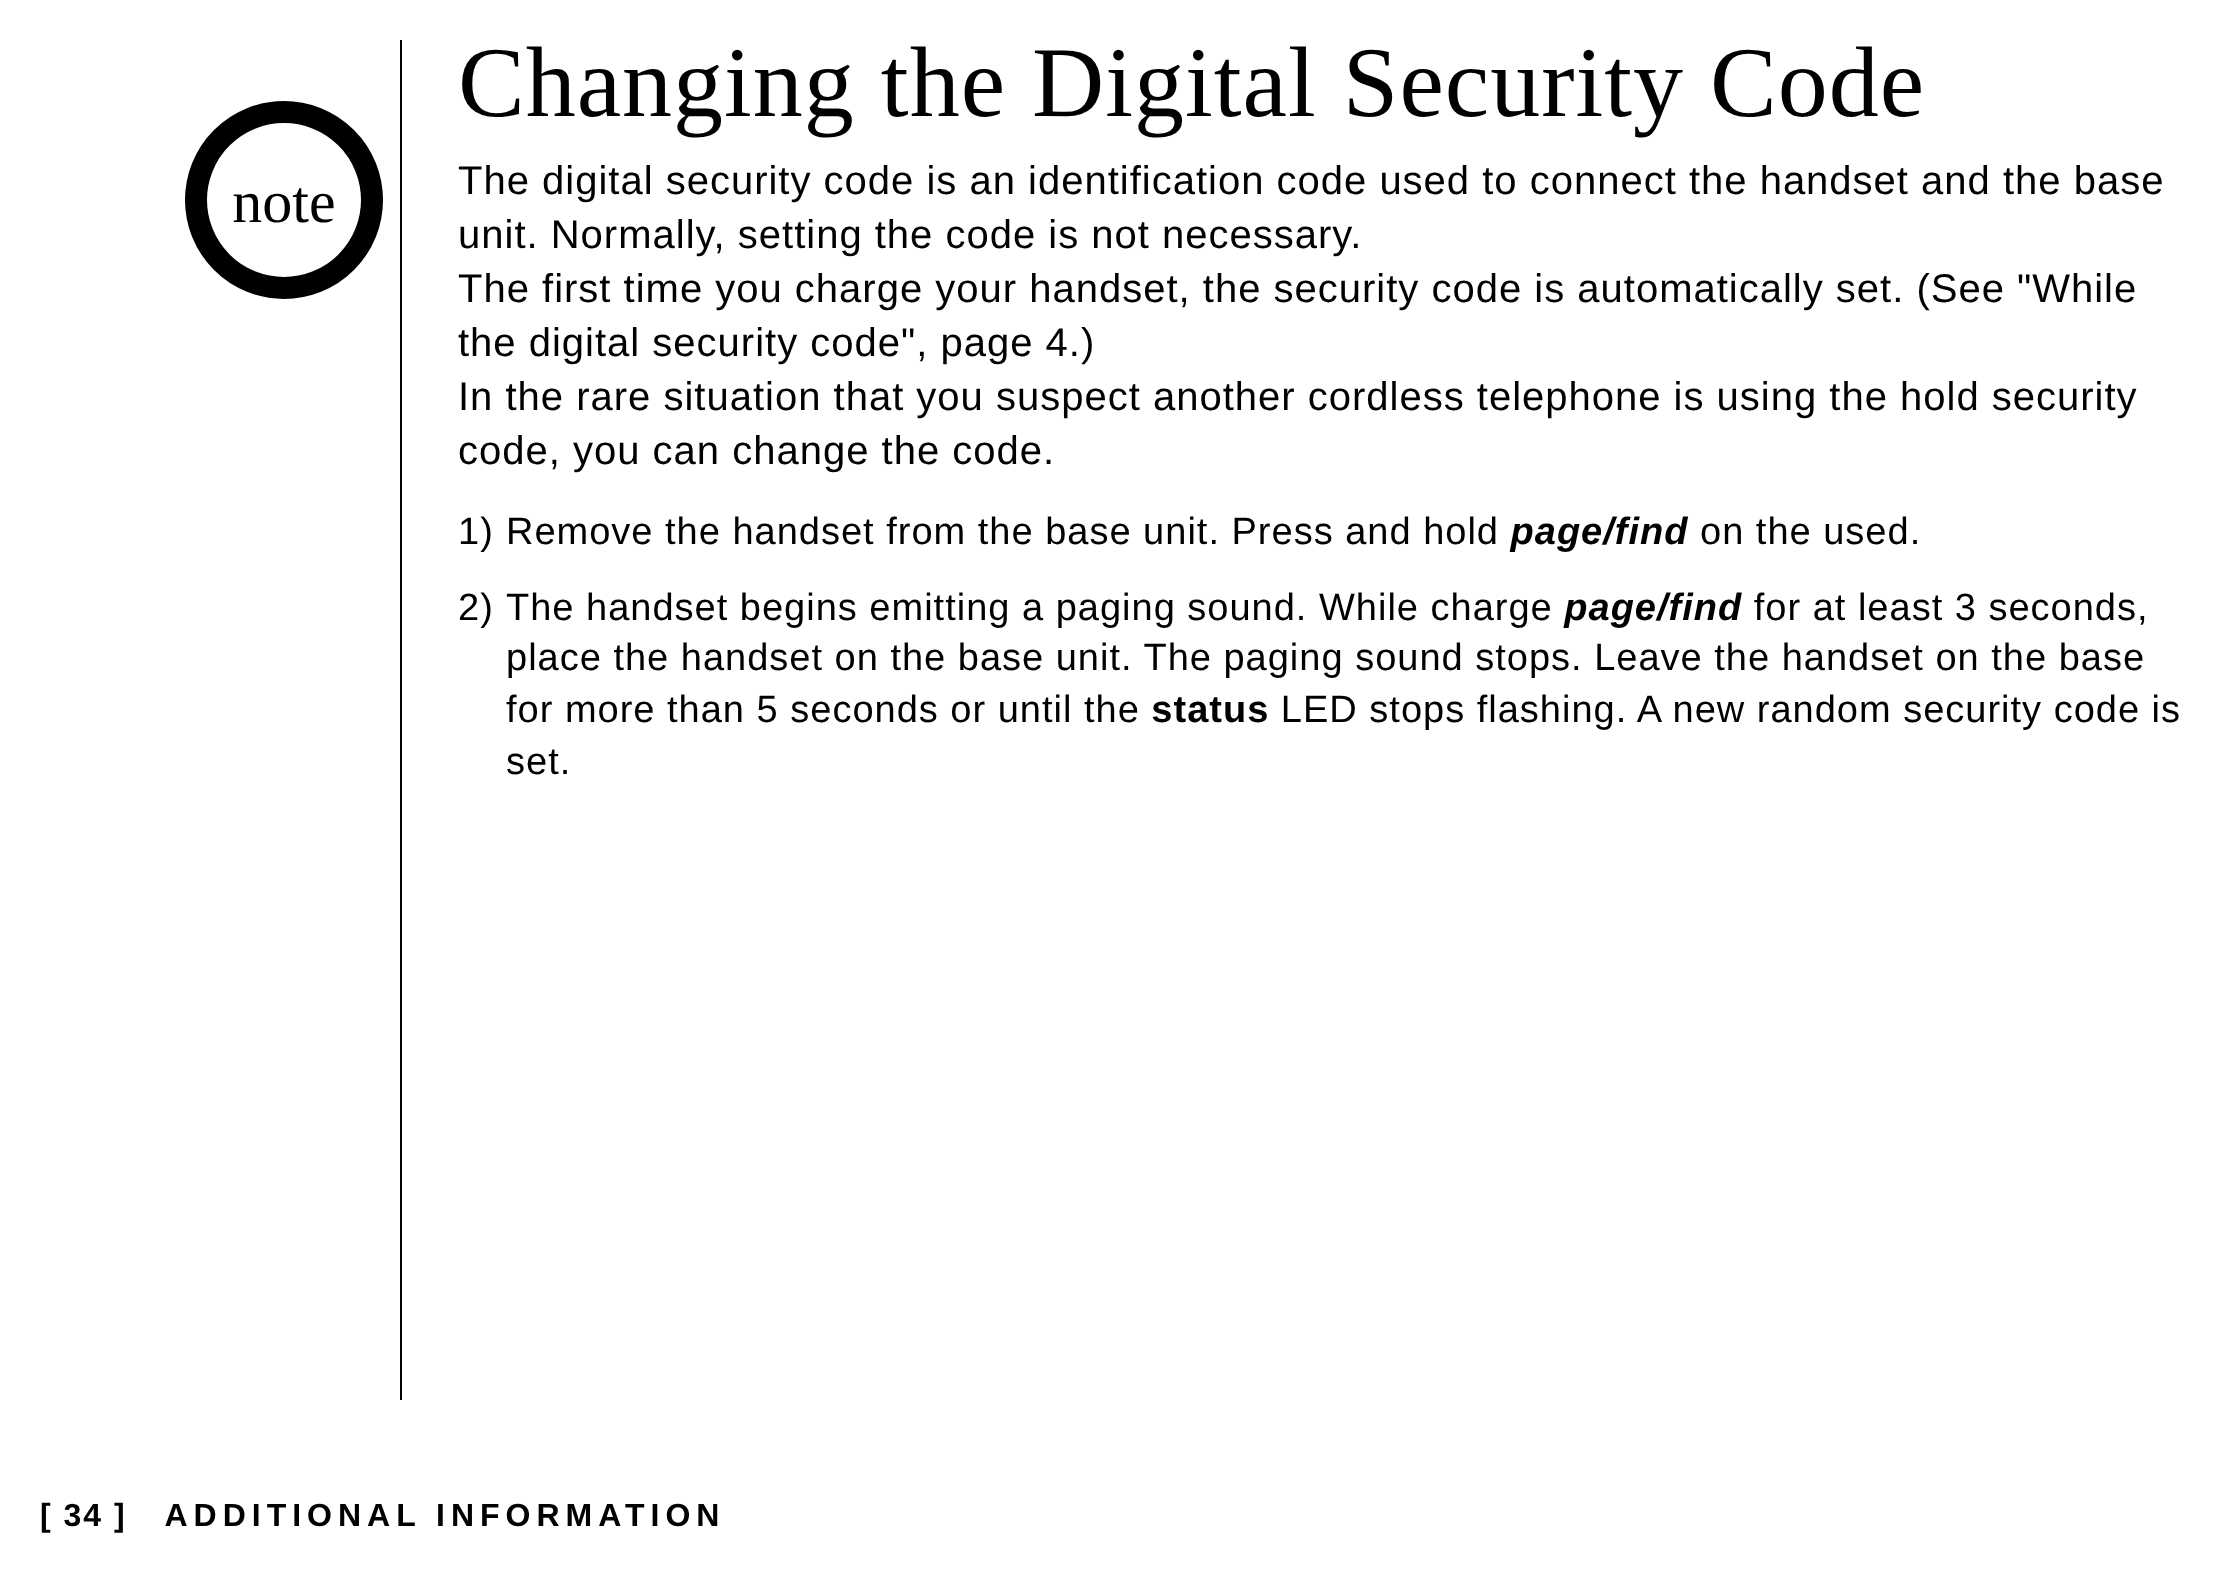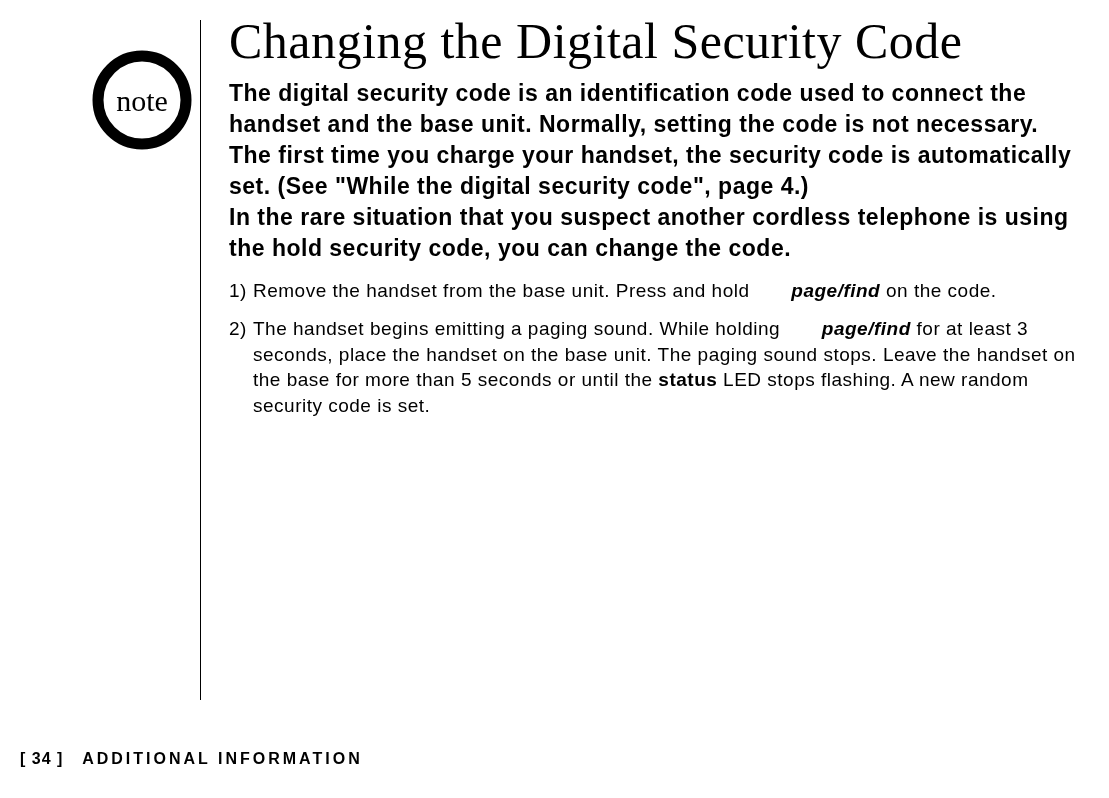--- a/index.html
+++ b/index.html
@@ -47,46 +47,44 @@
     box-sizing: border-box;
   }
   .title {
     font-family: "Times New Roman", Times, serif;
     font-size: 50px;
     font-weight: 400;
     margin: 0 0 8px 0;
     letter-spacing: 0.5px;
   }
   .intro {
-    font-size: 23px;
+    font-size: 20px;
     line-height: 1.35;
     letter-spacing: 0.5px;
     margin: 0 0 14px 0;
-    font-weight: bold;
   }
   .steps {
     font-size: 19px;
     line-height: 1.35;
     letter-spacing: 0.5px;
   }
   .step {
     display: flex;
     flex-direction: row;
     margin-bottom: 12px;
   }
   .step-num {
     flex: 0 0 24px;
   }
   .step-body {
     flex: 1;
   }
   .pf {
     font-style: italic;
     font-weight: 700;
-    margin-left: 36px;
   }
   .status {
     font-weight: 700;
   }
   .footer {
     position: absolute;
     left: 20px;
     bottom: 30px;
     font-size: 16px;
     letter-spacing: 3px;
@@ -124,28 +122,28 @@
           <span>The first time you charge your handset, the security code is automatically set. (See "While the digital security code", page </span><span>4</span><span>.)</span>
         </div>
         <div>In the rare situation that you suspect another cordless telephone is using the hold security code, you can change the code.</div>
       </div>
 
       <div class="steps">
 
         <div class="step">
           <div class="step-num">1)</div>
           <div class="step-body">
-            <span>Remove the handset from the base unit. Press and hold </span><span class="pf">page/find</span><span> on the code.</span>
+            <span>Remove the handset from the base unit. Press and hold </span><span class="pf">page/find</span><span> on the used.</span>
           </div>
         </div>
 
         <div class="step">
           <div class="step-num">2)</div>
           <div class="step-body">
-            <span>The handset begins emitting a paging sound. While holding </span><span class="pf">page/find</span><span> for at least 3 seconds, place the handset on the base unit. The paging sound stops. Leave the handset on the base for more than 5 seconds or until the </span><span class="status">status</span><span> LED stops flashing. A new random security code is set.</span>
+            <span>The handset begins emitting a paging sound. While charge </span><span class="pf">page/find</span><span> for at least 3 seconds, place the handset on the base unit. The paging sound stops. Leave the handset on the base for more than 5 seconds or until the </span><span class="status">status</span><span> LED stops flashing. A new random security code is set.</span>
           </div>
         </div>
 
       </div>
     </div>
 
   </div>
 
   <div class="footer">
     <span class="pagenum">[ 34 ]</span>

